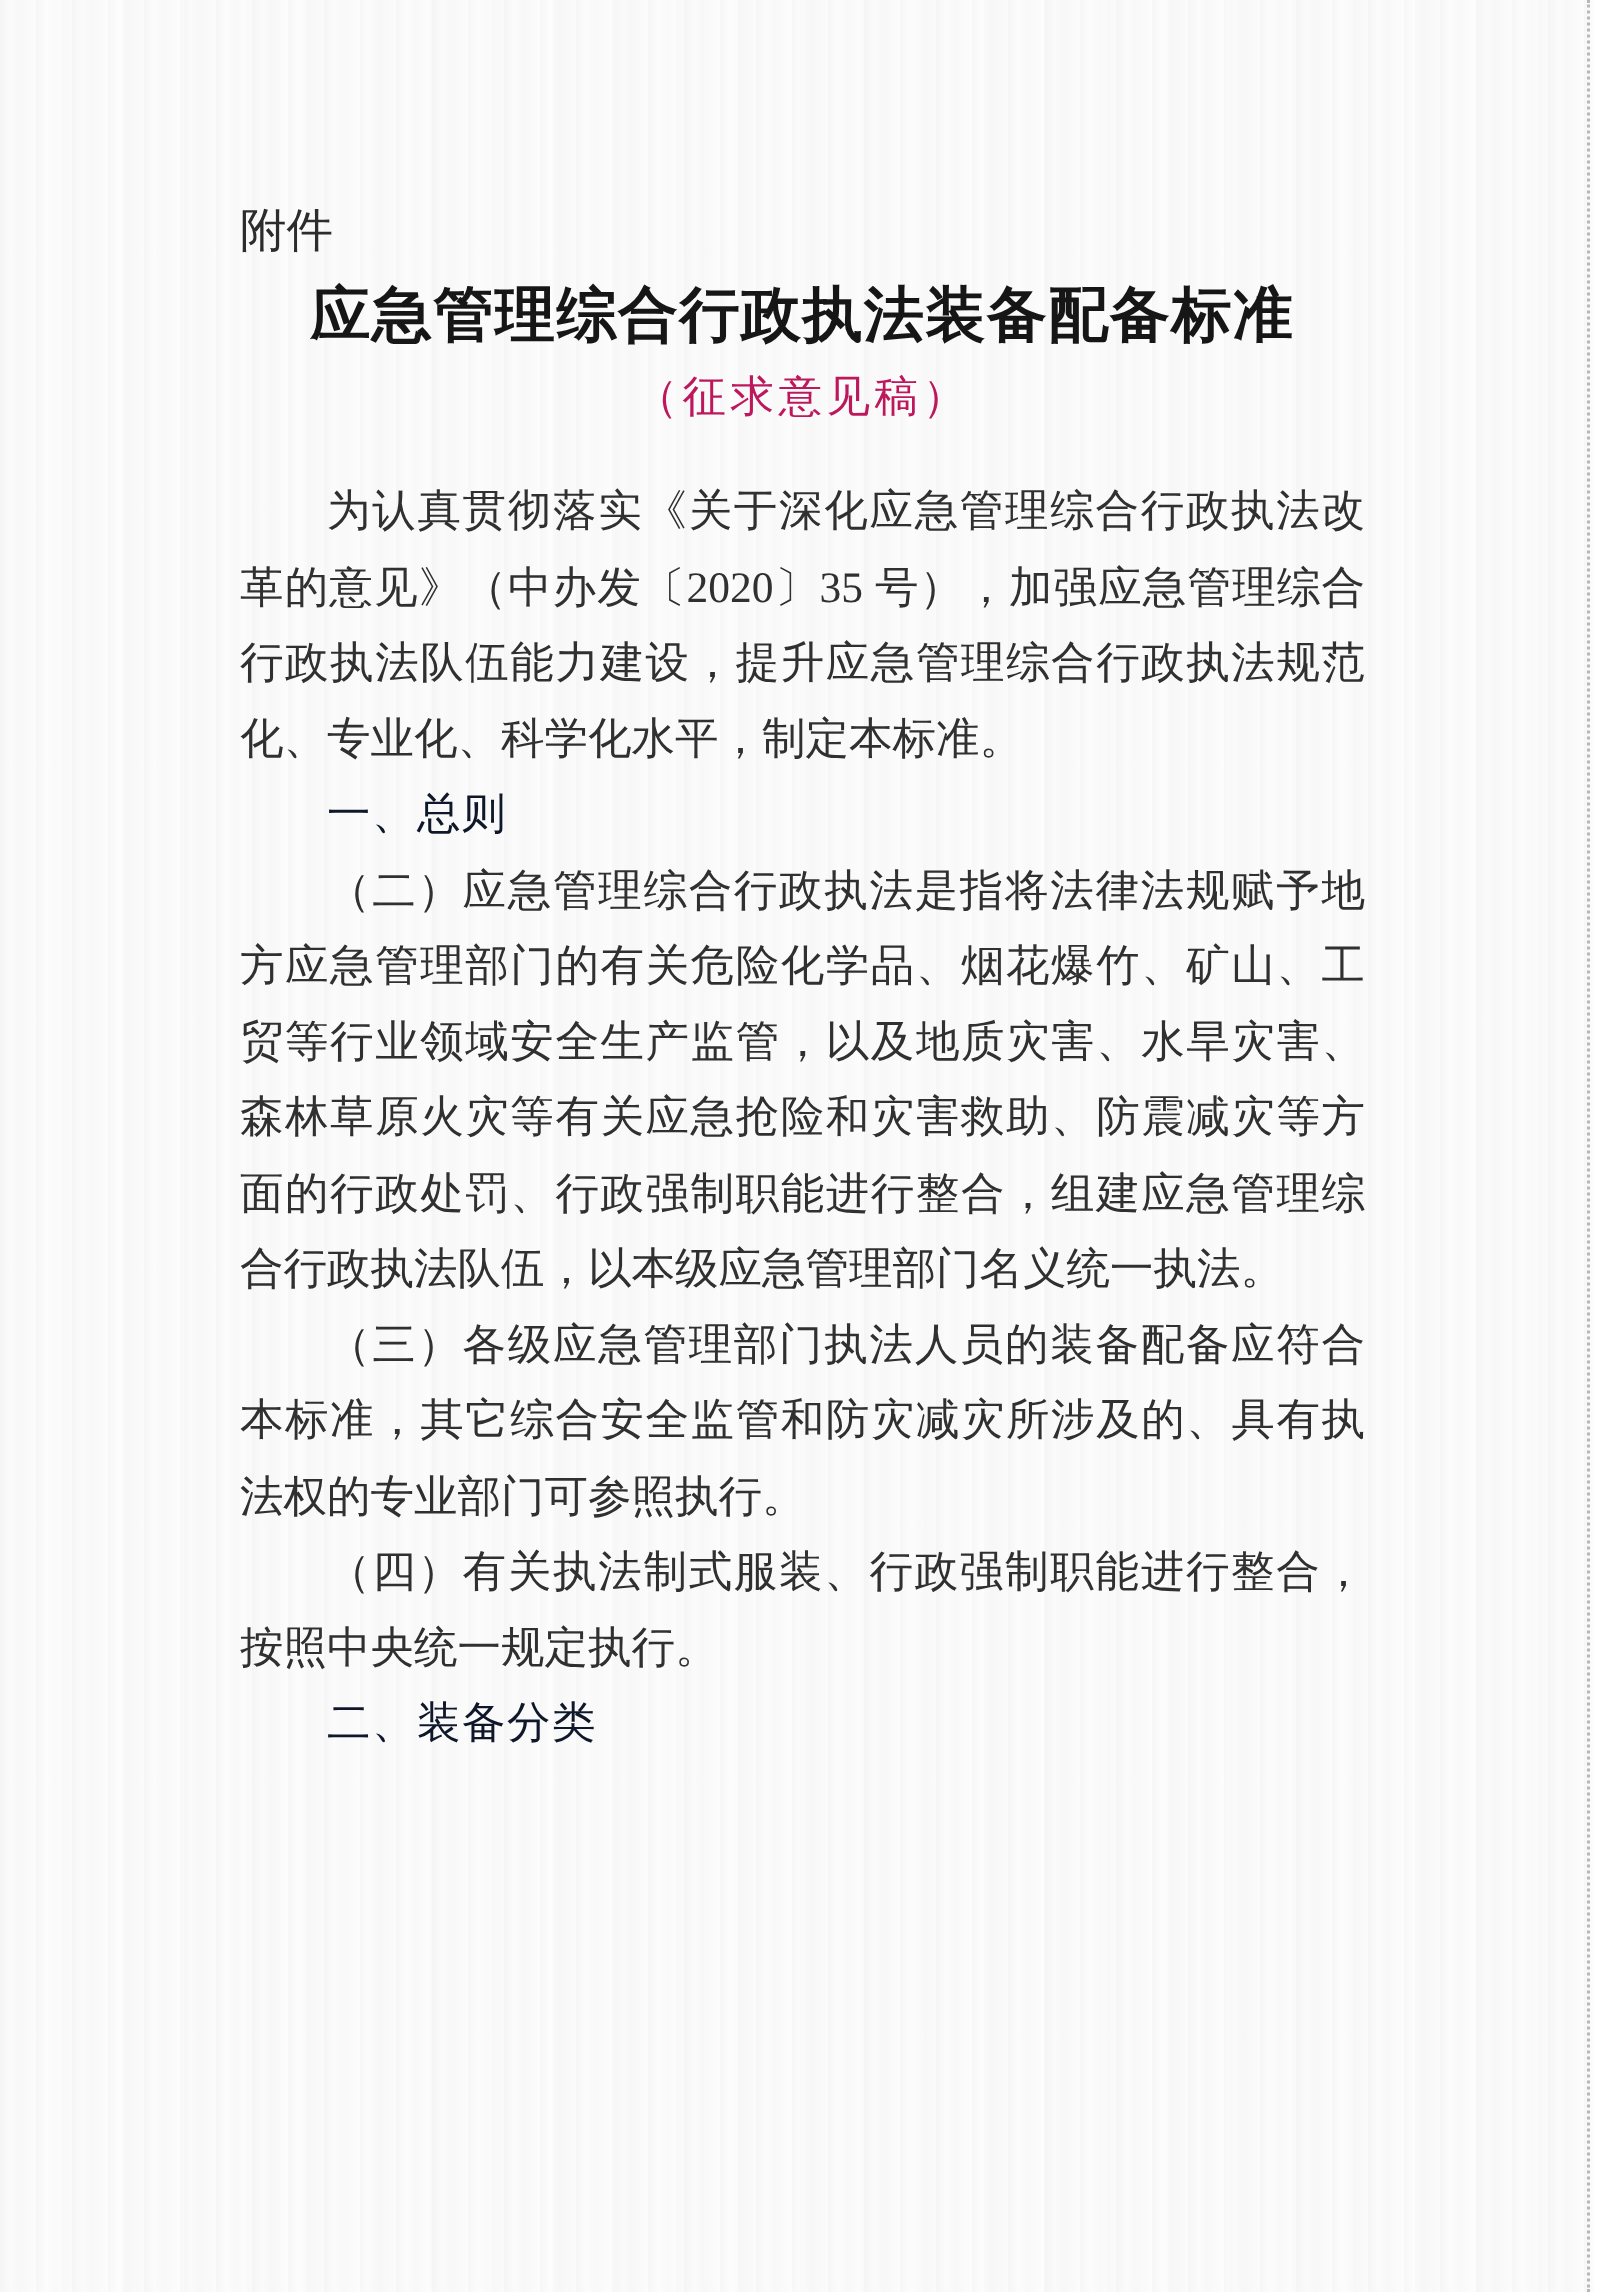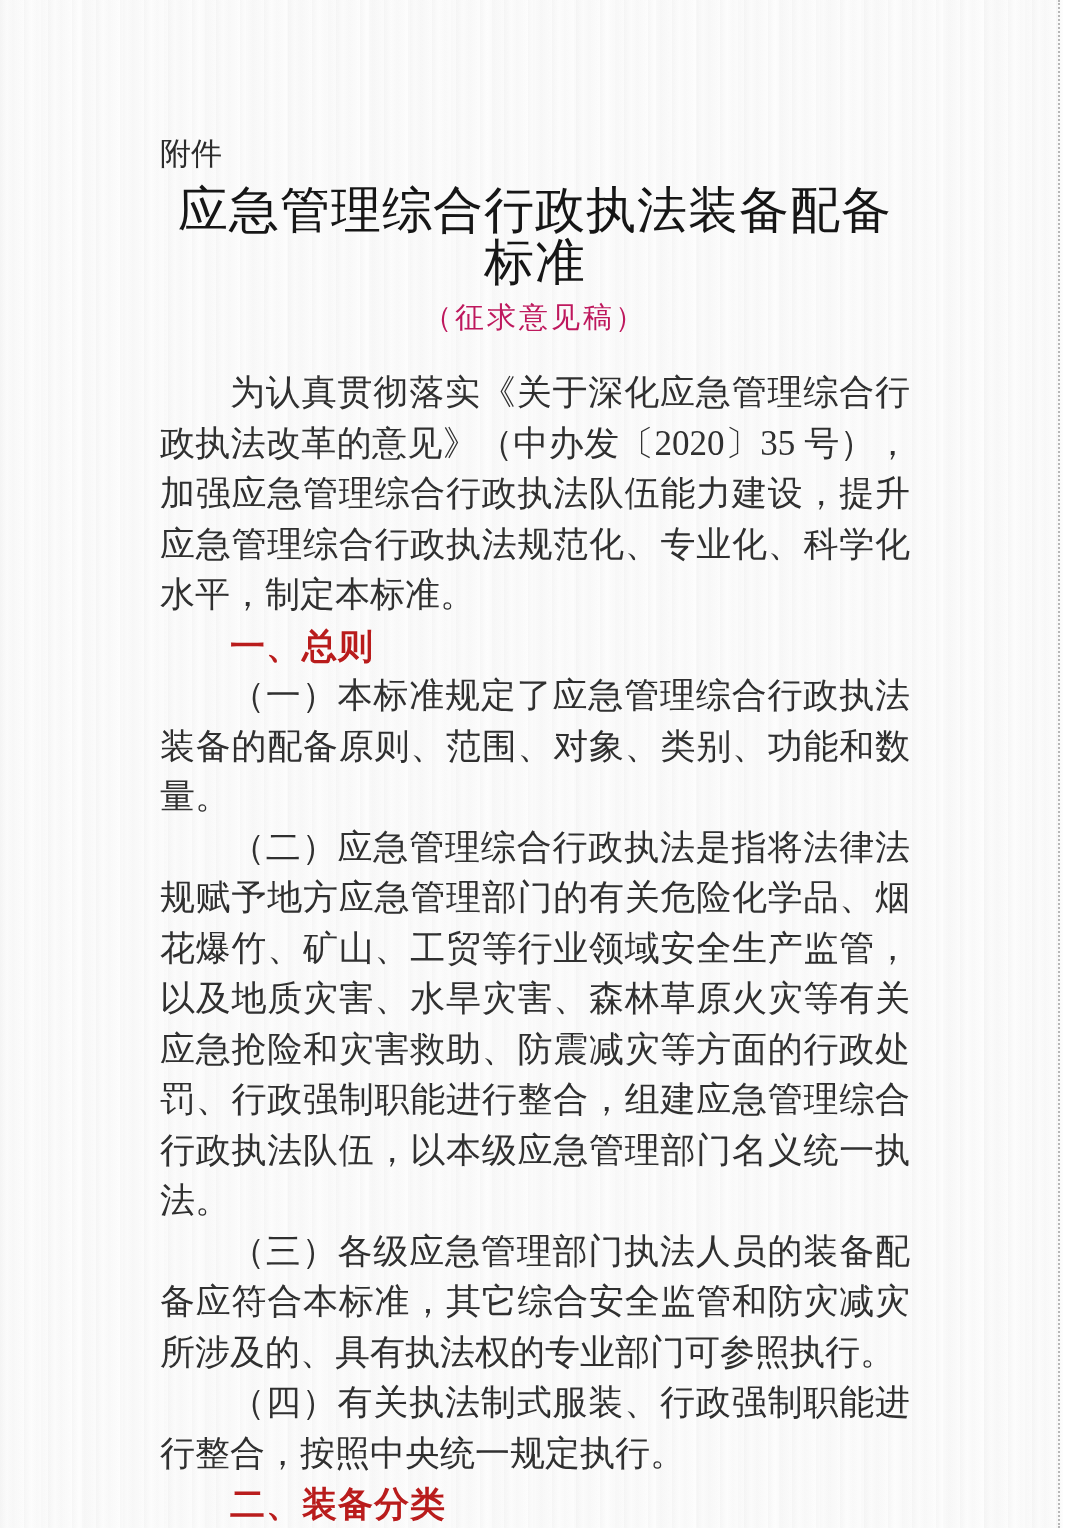--- a/index.html
+++ b/index.html
@@ -46,72 +46,71 @@
 
   .attachment{
     margin:136px 0 0 0;
     font-size:31px;
     line-height:36px;
     color:#2c2c2c;
   }
 
   .title{
     margin:12px 0 0 0;
-    font-size:50px;
+    font-size:40px;
     line-height:52px;
-    font-weight:normal;
+    font-weight:bold;
     text-align:center;
     letter-spacing:1px;
     color:#161616;
   }
 
   .subtitle{
     margin:8px 0 0 0;
     font-size:29px;
     line-height:42px;
     text-align:center;
     letter-spacing:3px;
     color:#be185d;
   }
 
   .paras{
     margin-top:30px;
   }
   .para{
     margin:0;
-    font-size:35px;
+    font-size:29px;
     line-height:50.5px;
     text-align:justify;
     text-indent:2em;
     color:#303030;
   }
   .para.heading{
-    font-weight:bold;
+    font-weight:normal;
     font-family:"Liberation Sans", sans-serif;
     letter-spacing:1px;
-    color:#b91c1c;
+    color:#0f172a;
     text-align:left;
   }
 </style>
 </head>
 <body>
 
 <div class="page">
   <div class="edge-line"></div>
 
   <div class="content">
     <div class="attachment">附件</div>
 
     <h1 class="title">应急管理综合行政执法装备配备标准</h1>
 
     <div class="subtitle">（征求意见稿）</div>
 
     <div class="paras">
         <p class="para body">为认真贯彻落实《关于深化应急管理综合行政执法改革的意见》（中办发〔2020〕35 号），加强应急管理综合行政执法队伍能力建设，提升应急管理综合行政执法规范化、专业化、科学化水平，制定本标准。</p>
         <p class="para heading">一、总则</p>
-        <p class="para body">（一）本标准规定了应急管理综合行政执法装备的配备原则、范围、对象、类别、功能和数量。</p>
         <p class="para body">（二）应急管理综合行政执法是指将法律法规赋予地方应急管理部门的有关危险化学品、烟花爆竹、矿山、工贸等行业领域安全生产监管，以及地质灾害、水旱灾害、森林草原火灾等有关应急抢险和灾害救助、防震减灾等方面的行政处罚、行政强制职能进行整合，组建应急管理综合行政执法队伍，以本级应急管理部门名义统一执法。</p>
         <p class="para body">（三）各级应急管理部门执法人员的装备配备应符合本标准，其它综合安全监管和防灾减灾所涉及的、具有执法权的专业部门可参照执行。</p>
         <p class="para body">（四）有关执法制式服装、行政强制职能进行整合，按照中央统一规定执行。</p>
         <p class="para heading">二、装备分类</p>
       </div>
   </div>
 </div>
 
 </body></html>

